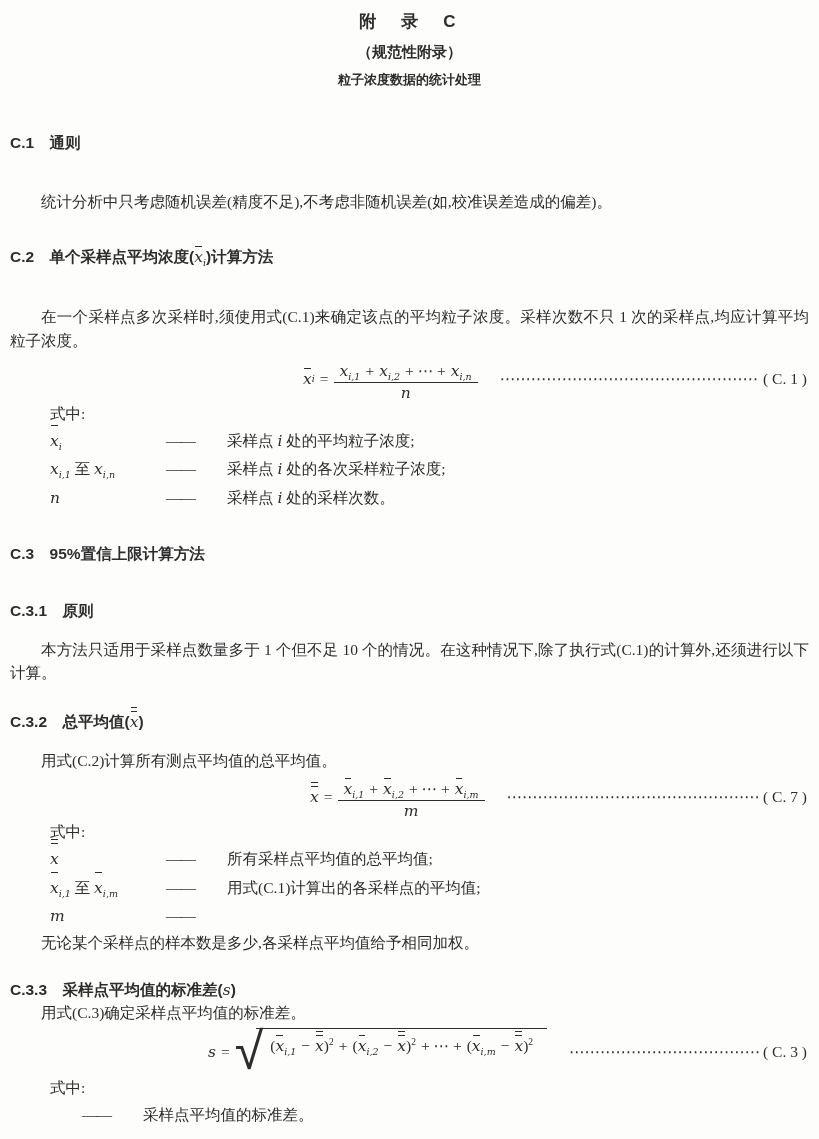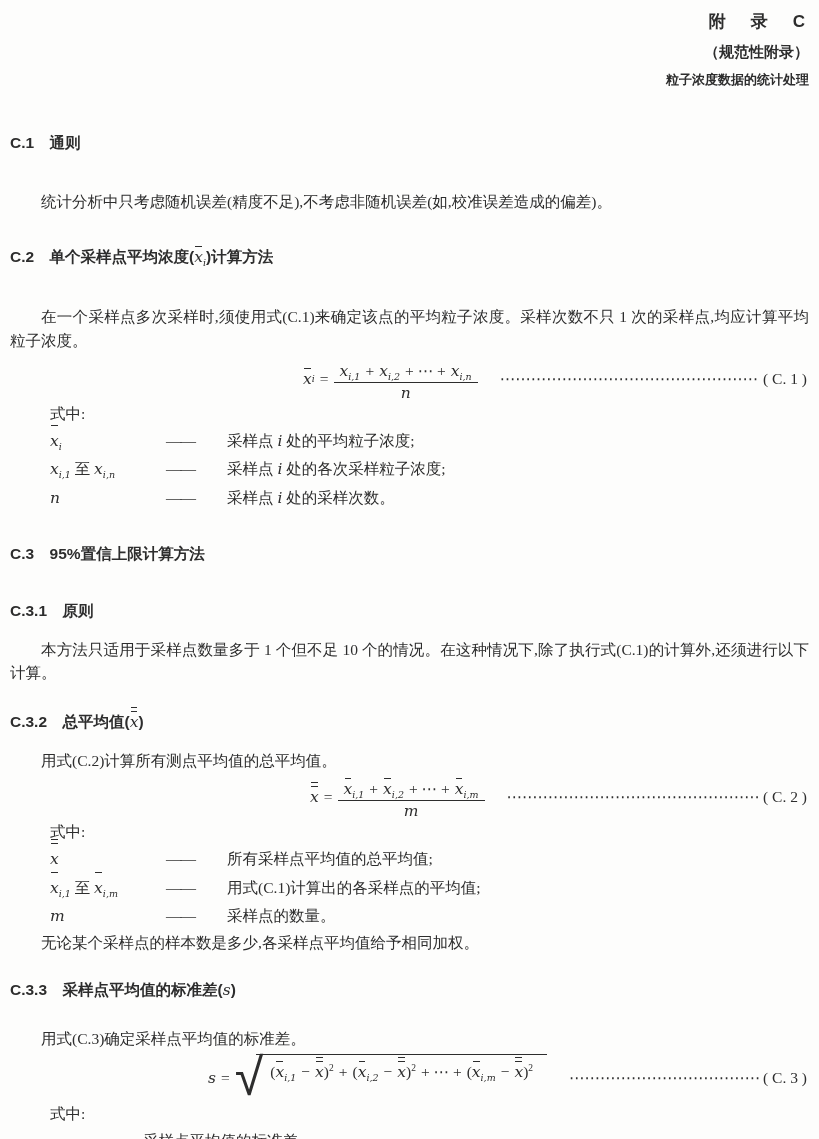--- a/index.html
+++ b/index.html
@@ -2,21 +2,21 @@
 <html><head>
 <meta charset="utf-8">
 <style>
   html,body{margin:0;padding:0;}
   body{
     width:819px;height:1139px;overflow:hidden;background:#fdfdfc;
     font-family:"Liberation Serif","DejaVu Serif",serif;
     color:#2d2d2d;font-size:15.5px;
   }
   .page{padding:6px 10px 0 10px;position:relative;}
-  .title-block{text-align:right;}
+  .title-block{text-align:center;}
   .t1{font-family:"Liberation Sans","DejaVu Sans",sans-serif;font-weight:bold;font-size:17px;letter-spacing:4px;}
   .t2{font-family:"Liberation Sans","DejaVu Sans",sans-serif;font-weight:bold;font-size:15px;margin-top:10px;}
   .t3{font-family:"Liberation Sans","DejaVu Sans",sans-serif;font-weight:bold;font-size:13px;margin-top:9px;}
   .hd{font-family:"Liberation Sans","DejaVu Sans",sans-serif;font-weight:bold;font-size:15.5px;margin:0;}
   .hd .vi{font-weight:normal;}
   .para{margin:0;text-indent:2em;line-height:1.5;text-align:justify;}
   .vi{font-style:italic;font-family:"DejaVu Serif",serif;}
   sub{font-size:9.5px;line-height:0;}
   sup{font-size:9.5px;line-height:0;}
   .ovl{position:relative;display:inline-block;}
@@ -52,21 +52,21 @@
   .m-c2h{margin-top:34px;}
   .m-c2p{margin-top:37px;}
   .m-fz1{margin-top:4px;}
   .m-c3h{margin-top:31px;}
   .m-c31h{margin-top:36px;}
   .m-c31p{margin-top:16px;}
   .m-c32h{margin-top:28px;}
   .m-c32p{margin-top:16px;}
   .m-fz2{margin-top:2px;}
   .m-c33h{margin-top:24px;}
-  .m-c33p{margin-top:26px;}
+  .m-c33p{}
   .m-fz3{margin-top:4px;}
 </style>
 </head>
 <body>
 
 <div class="page">
 
   <div class="title-block mt-title">
     <div class="t1">附　录　C</div>
     <div class="t2">（规范性附录）</div>
@@ -123,39 +123,38 @@
   <div class="formula f-c2 m-fz2">
     <span class="fbody">
       <span class="dovl"><span class="vi">x</span></span>
       <span class="eq">=</span>
       <span class="frac">
         <span class="fnum"><span class="ovl"><span class="vi">x</span></span><sub class="vi">i,1</sub><span class="op">+</span><span class="ovl"><span class="vi">x</span></span><sub class="vi">i,2</sub><span class="op">+ ⋯ +</span><span class="ovl"><span class="vi">x</span></span><sub class="vi">i,m</sub></span>
         <span class="fden"><span class="vi">m</span></span>
       </span>
     </span>
     <span class="leader">⋯⋯⋯⋯⋯⋯⋯⋯⋯⋯⋯⋯⋯⋯⋯⋯⋯⋯⋯⋯⋯⋯⋯⋯⋯⋯⋯⋯</span>
-    <span class="flabel">( C. 2 )</span>
+    <span class="flabel">( C. 7 )</span>
   </div>
 
   <div class="defs">
     <div class="lead">式中:</div>
     <div class="defrow">
       <span class="term"><span class="dovl"><span class="vi">x</span></span></span>
       <span class="dash">——</span>
       <span class="desc">所有采样点平均值的总平均值;</span>
     </div>
     <div class="defrow">
       <span class="term"><span class="ovl"><span class="vi">x</span></span><sub class="vi">i,1</sub><span> 至 </span><span class="ovl"><span class="vi">x</span></span><sub class="vi">i,m</sub></span>
       <span class="dash">——</span>
       <span class="desc">用式(C.1)计算出的各采样点的平均值;</span>
     </div>
     <div class="defrow">
       <span class="term"><span class="vi">m</span></span>
       <span class="dash">——</span>
-      <span class="desc">采样点的数量。</span>
     </div>
   </div>
   <p class="note">无论某个采样点的样本数是多少,各采样点平均值给予相同加权。</p>
 
   <h2 class="hd m-c33h"><span>C.3.3　采样点平均值的标准差(</span><span class="vi">s</span><span>)</span></h2>
   <p class="para m-c33p">用式(C.3)确定采样点平均值的标准差。</p>
 
   <div class="formula f-c3 m-fz3">
     <span class="fbody">
       <span class="vi">s</span>

